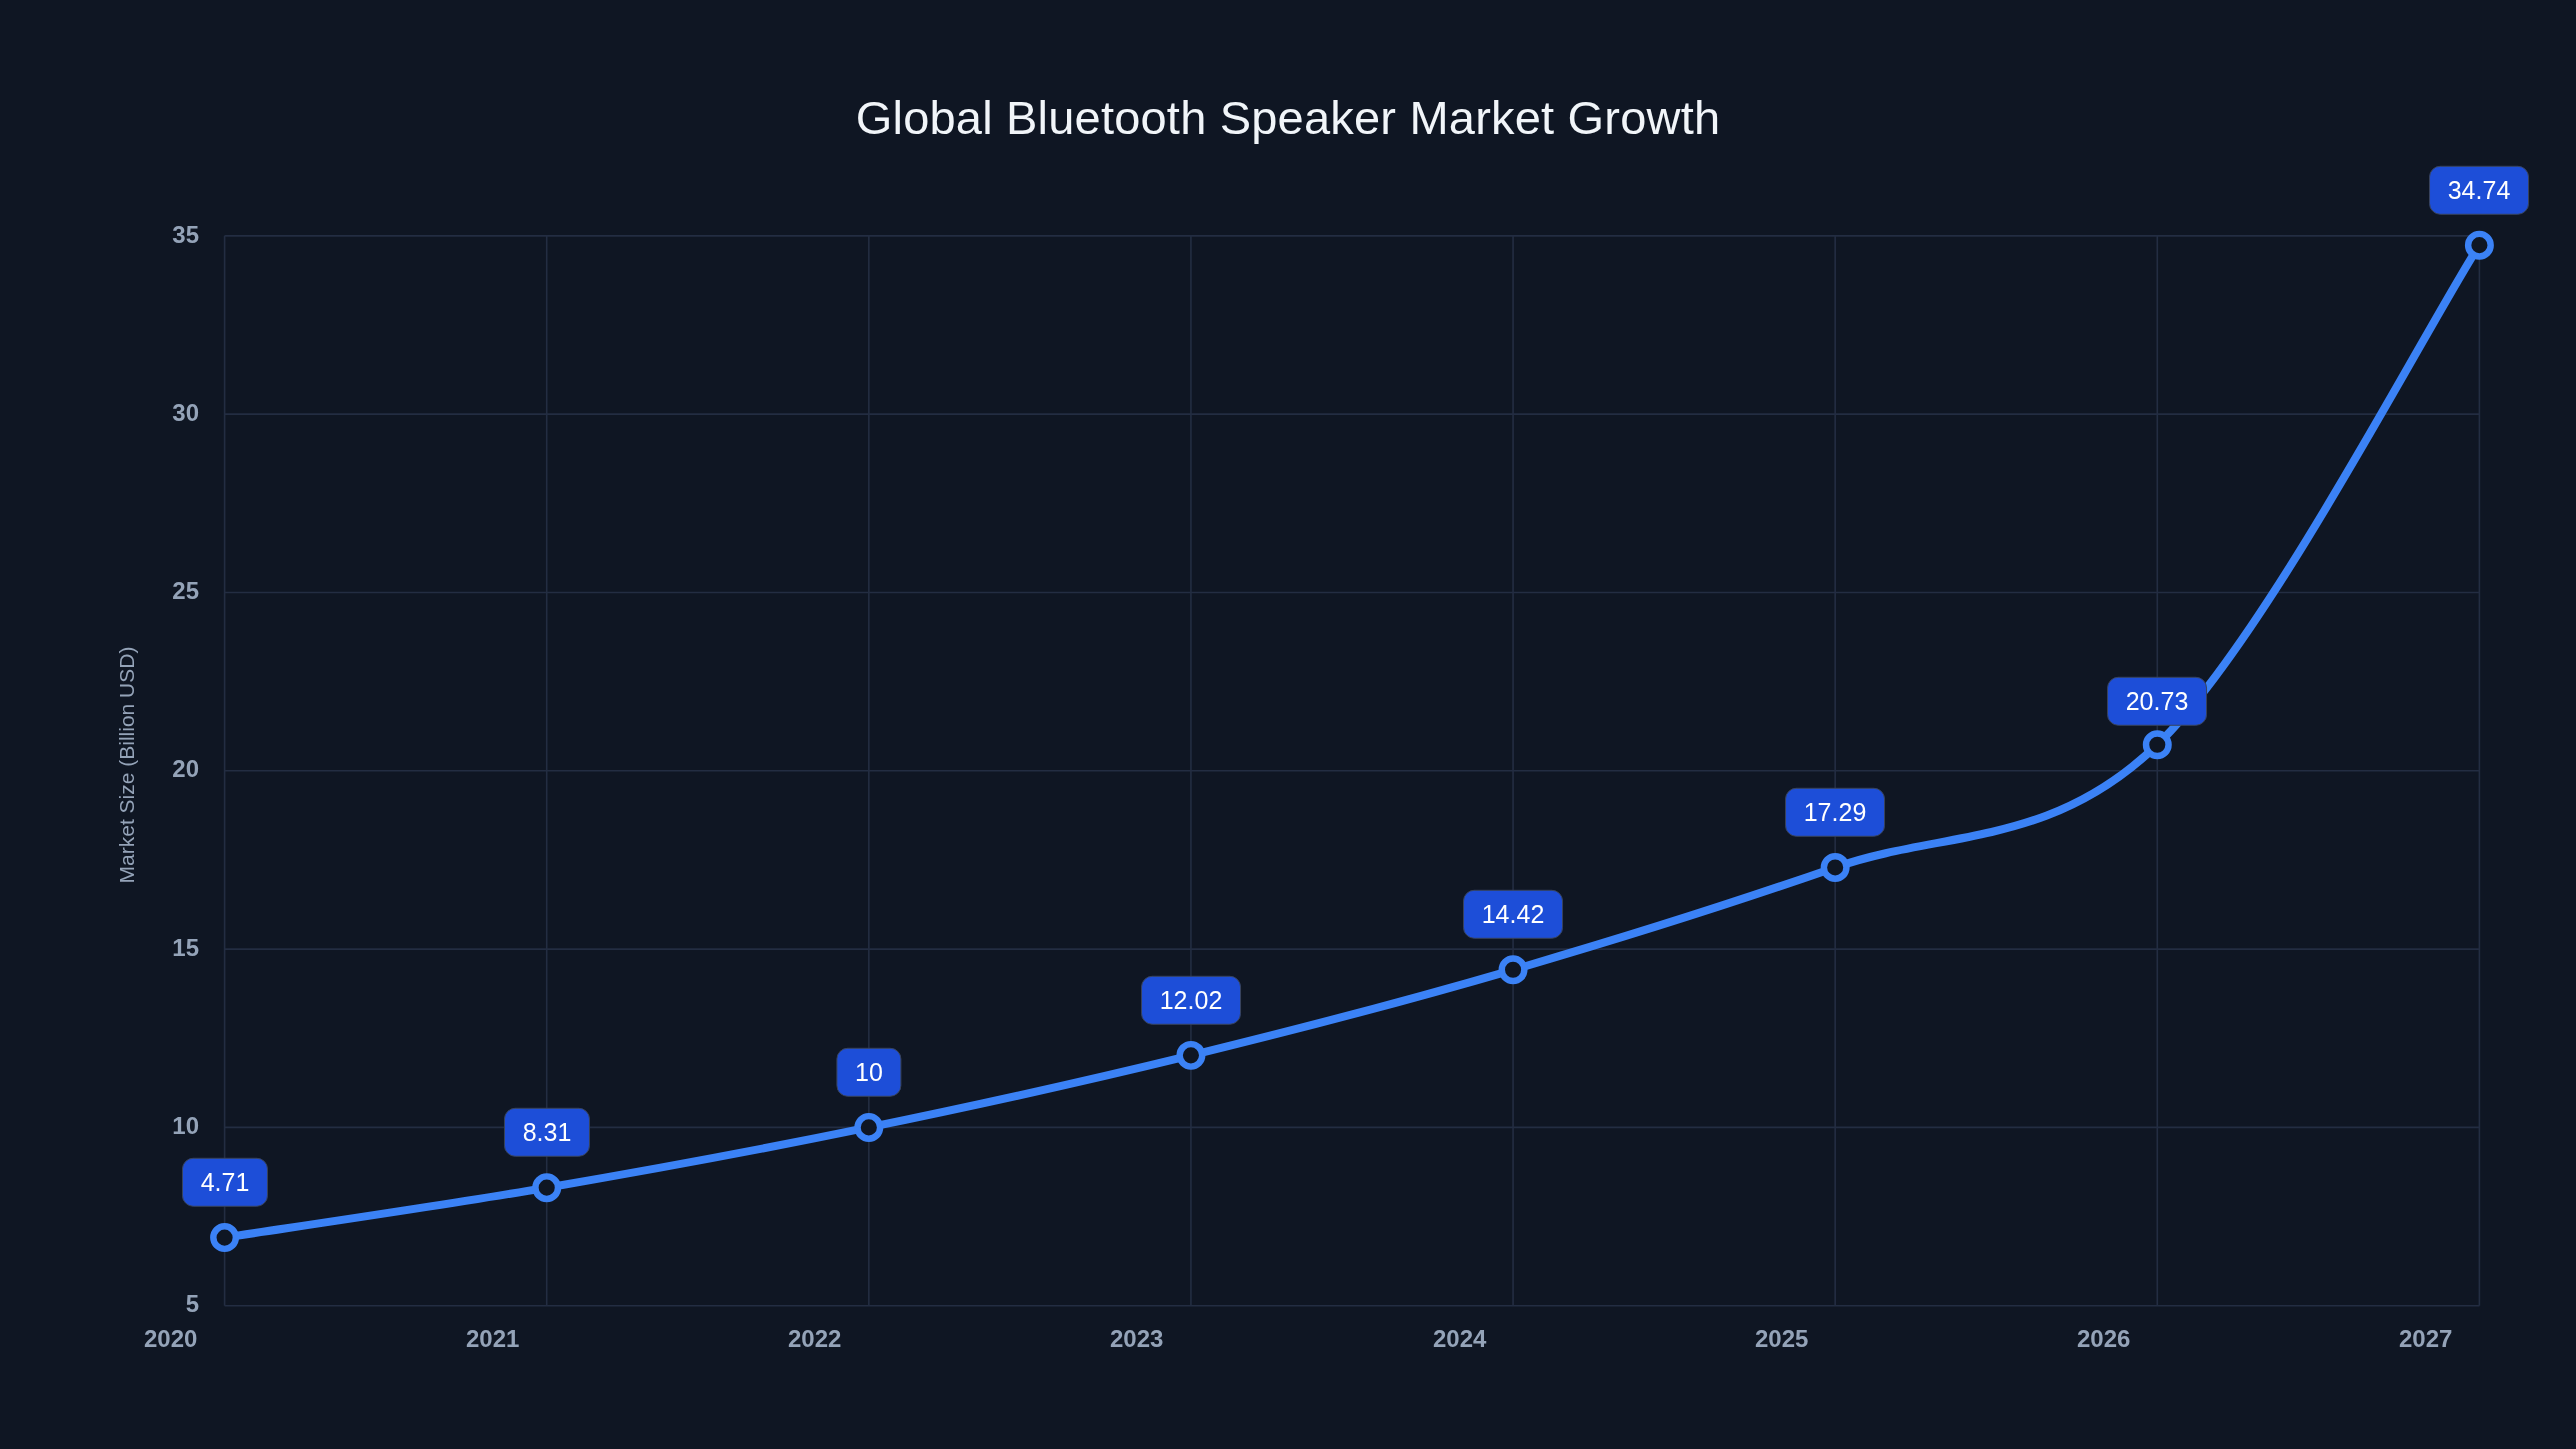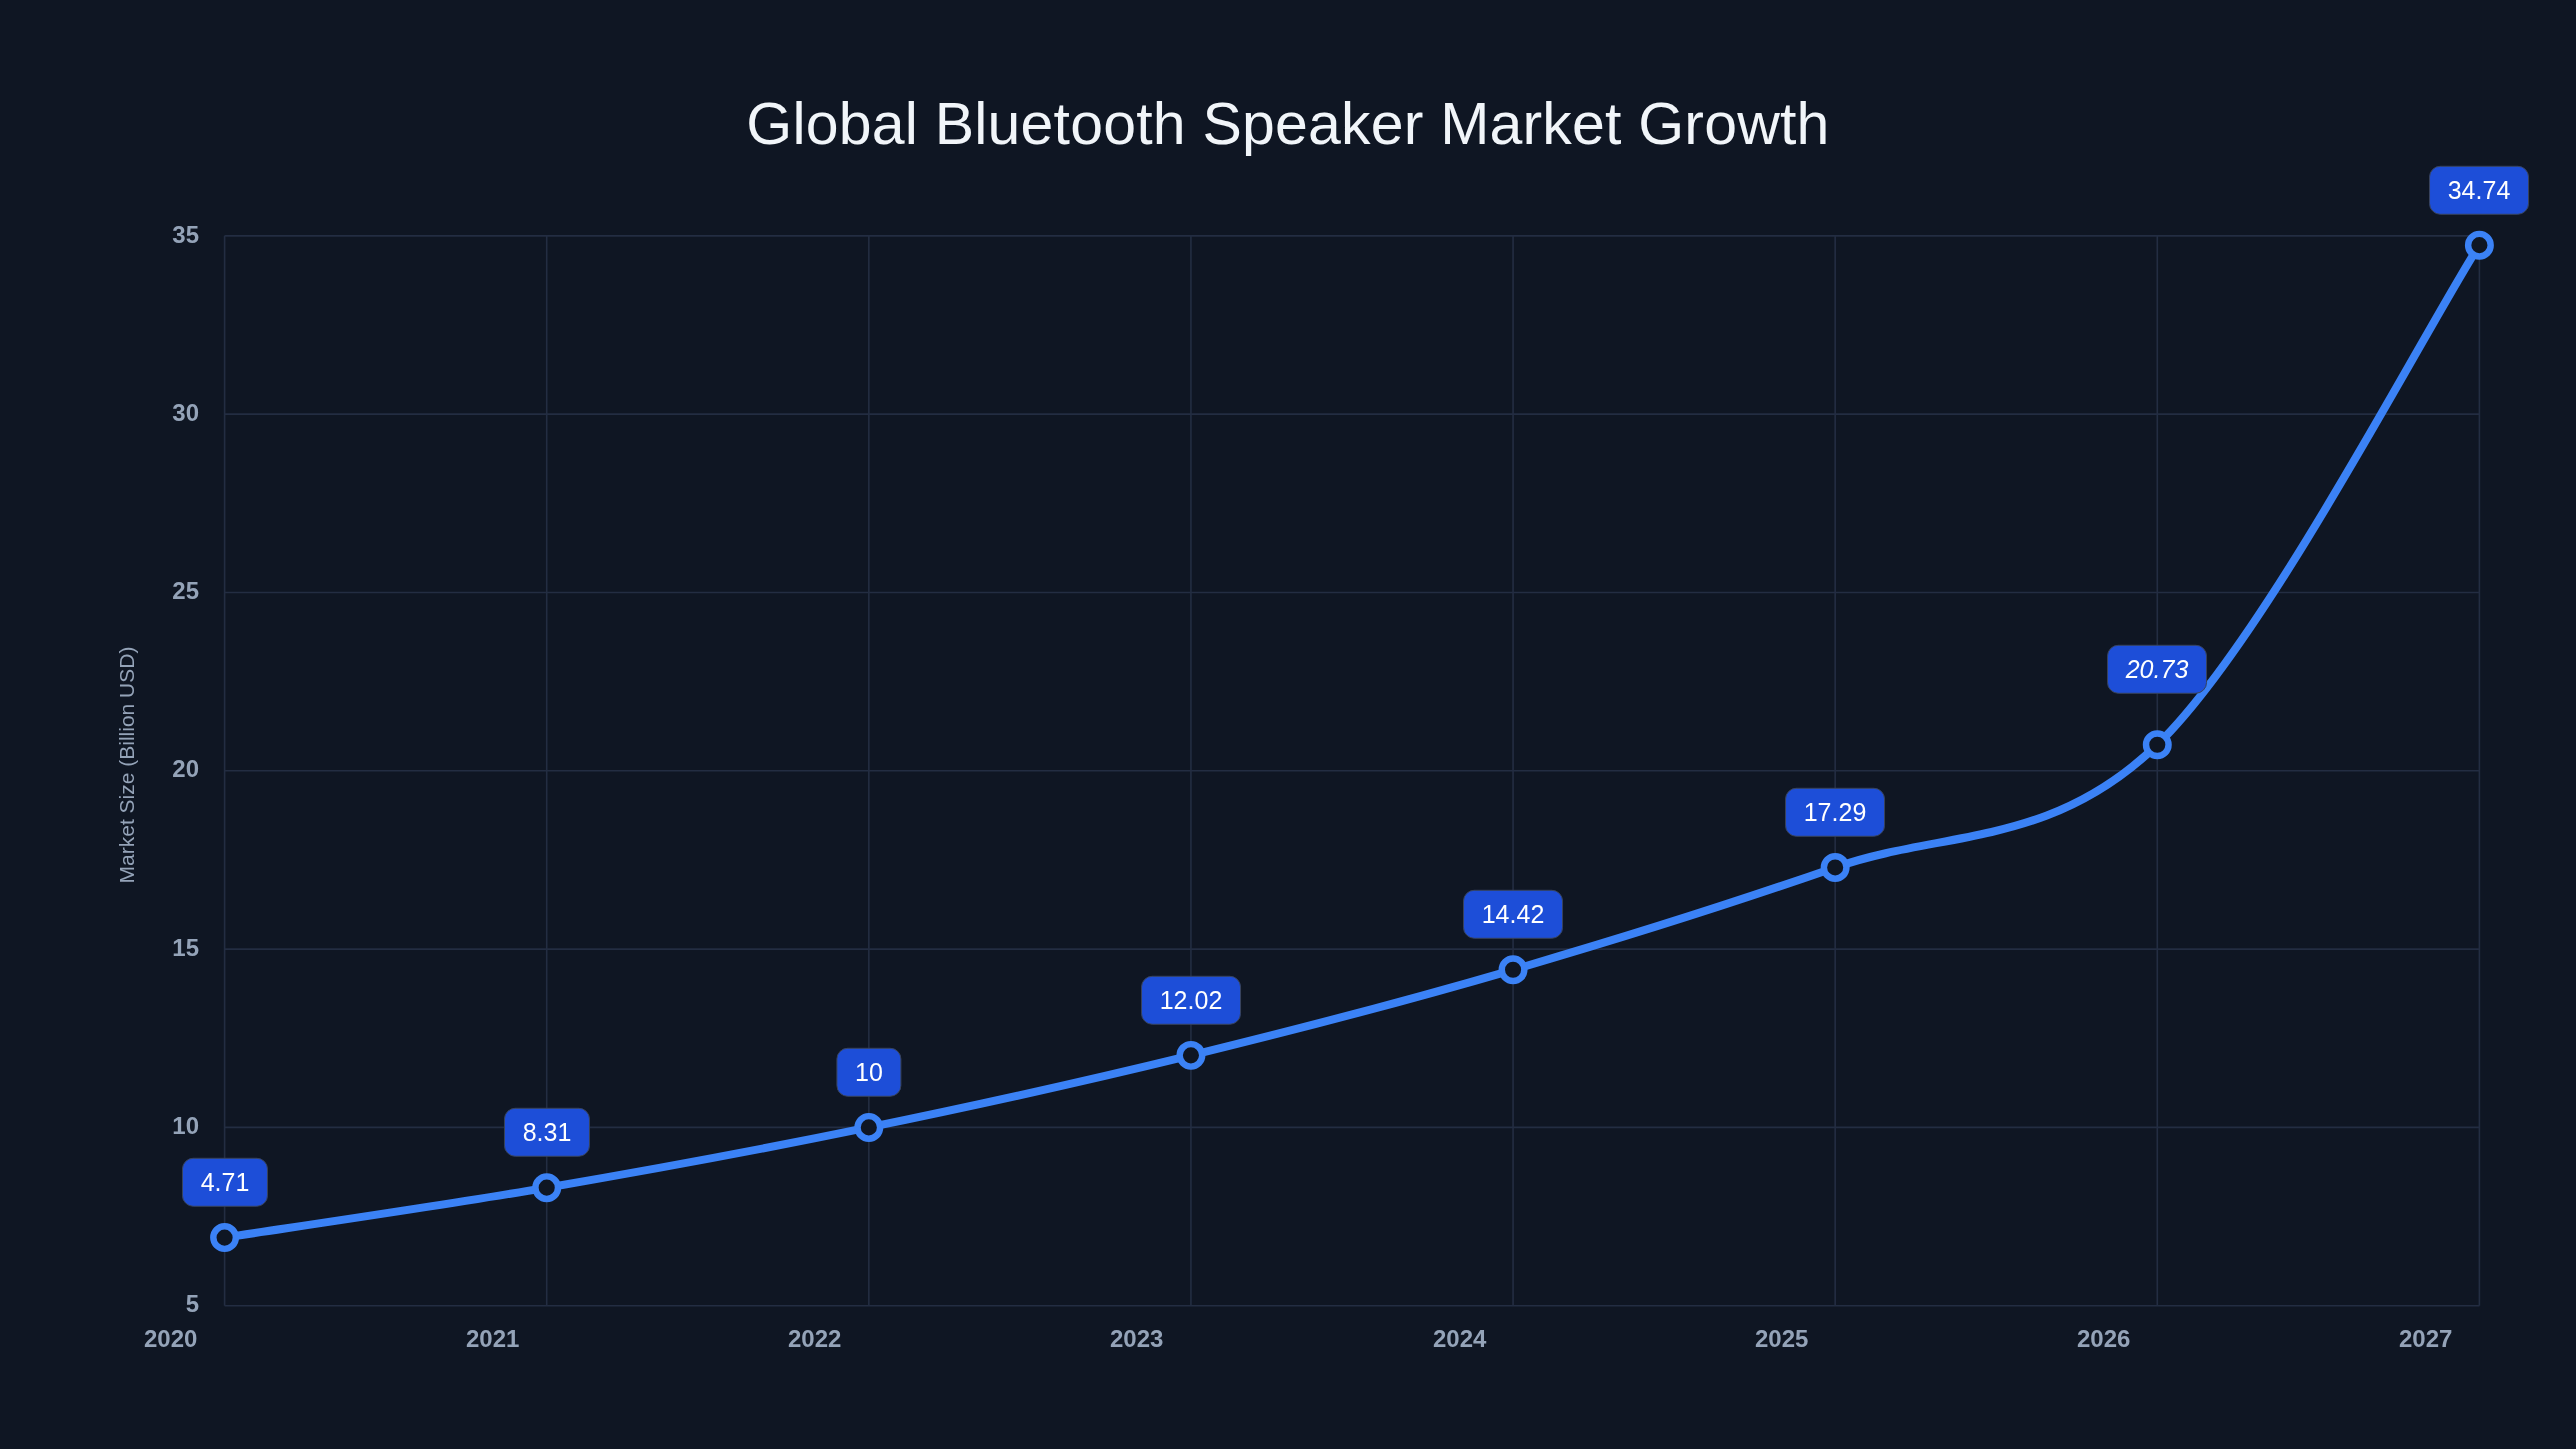--- a/index.html
+++ b/index.html
@@ -21,21 +21,21 @@
     inset: 0;
   }
 
   .chart-title {
     position: absolute;
     left: 0;
     top: 90px;
     width: 2576px;
     text-align: center;
     color: #f1f5f9;
-    font-size: 59px;
+    font-size: 47px;
     font-weight: 400;
     letter-spacing: 0.2px;
     white-space: nowrap;
   }
 
   .y-axis-title {
     position: absolute;
     left: 109px;
     top: 628px;
     width: 35px;
@@ -156,18 +156,18 @@
       <div class="tick-label x-tick" style="left: 2077px; top: 1325px;">2026</div>
       <div class="tick-label x-tick" style="left: 2399px; top: 1325px;">2027</div>
     </div>
   <div id="point-badges">
       <div class="pt-badge" style="left: 225px; top: 1207px;">4.71</div>
       <div class="pt-badge" style="left: 547px; top: 1157px;">8.31</div>
       <div class="pt-badge" style="left: 869px; top: 1097px;">10</div>
       <div class="pt-badge" style="left: 1191px; top: 1025px;">12.02</div>
       <div class="pt-badge" style="left: 1513px; top: 939px;">14.42</div>
       <div class="pt-badge" style="left: 1835px; top: 837px;">17.29</div>
-      <div class="pt-badge" style="left: 2157px; top: 694px; font-style: italic;">20.73</div>
+      <div class="pt-badge" style="left: 2157px; top: 726px;">20.73</div>
       <div class="pt-badge" style="left: 2479px; top: 215px;">34.74</div>
     </div>
 
 </div>
 
 
 </body></html>

